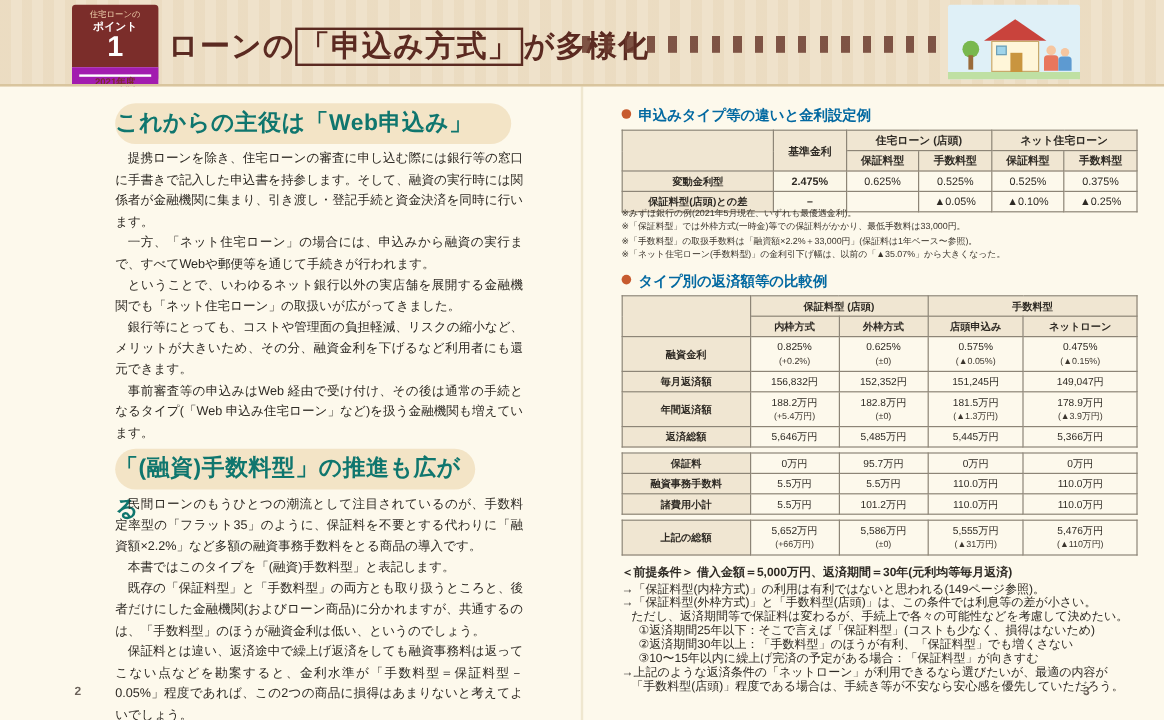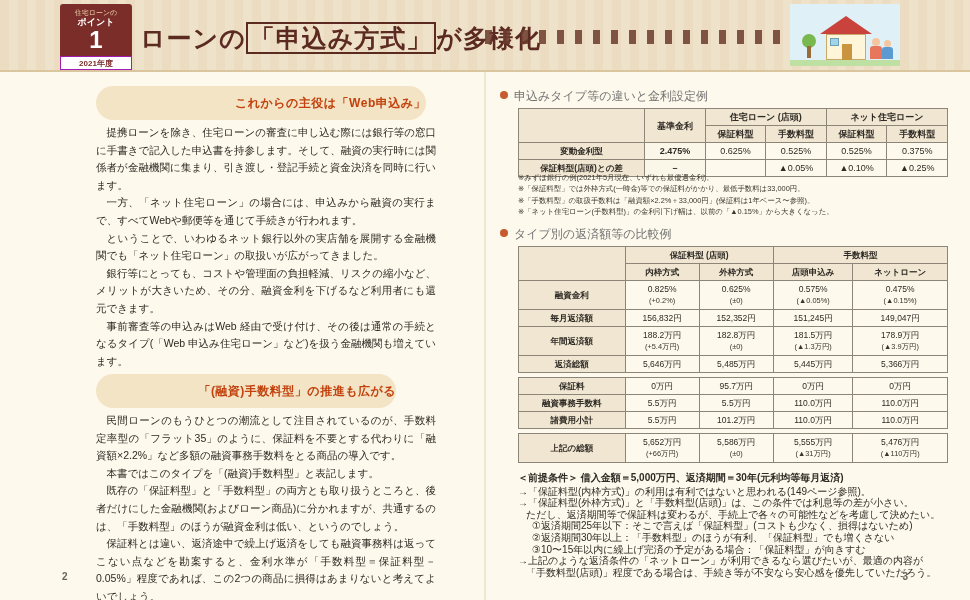--- a/index.html
+++ b/index.html
@@ -38,21 +38,21 @@
   .badge{
     position:absolute;left:60px;top:4px;width:72px;height:64px;
     background:#7b2d2a;border-radius:3px;color:#fff;text-align:center;
   }
   .badge .b1{font-size:7px;margin-top:4px;letter-spacing:0;line-height:9px;color:#f3d6b0;}
   .badge .b2{font-size:9px;font-weight:bold;line-height:11px;}
   .badge .b3{font-size:24px;font-weight:bold;line-height:24px;}
   .badge-year{
     position:absolute;left:60px;top:56px;width:72px;height:14px;
     background:#fff;color:#7b2d2a;font-size:8px;font-weight:bold;
-    text-align:center;line-height:14px;border:1px solid #a21caf;box-sizing:border-box;
+    text-align:center;line-height:14px;border:6px solid #a21caf;box-sizing:border-box;
   }
 
   .maintitle{
     position:absolute;left:140px;top:22px;
     font-size:25px;font-weight:bold;color:#5b2a21;letter-spacing:1px;
     white-space:nowrap;
   }
   .maintitle .boxed{
     border:2px solid #5b2a21;padding:0 2px;
   }
@@ -73,22 +73,22 @@
   .house .p1{position:absolute;left:82px;top:34px;width:8px;height:8px;background:#f6c6a0;border-radius:50%;}
   .house .p1b{position:absolute;left:80px;top:42px;width:12px;height:13px;background:#e8765c;border-radius:3px 3px 0 0;}
   .house .p2{position:absolute;left:94px;top:36px;width:7px;height:7px;background:#f6c6a0;border-radius:50%;}
   .house .p2b{position:absolute;left:92px;top:43px;width:11px;height:12px;background:#5d9ad1;border-radius:3px 3px 0 0;}
   .house .ground{position:absolute;left:0;bottom:0;width:110px;height:6px;background:#bfe0a3;}
 
   
   .lheading{
     position:absolute;left:96px;width:330px;height:34px;
     background:#f3e4c6;border-radius:17px;
-    font-size:12px;font-weight:bold;color:#c2410c;
-    line-height:34px;text-align:right;
+    font-size:19px;font-weight:bold;color:#0f766e;
+    line-height:34px;text-align:left;
     letter-spacing:.5px;
   }
   .lheading.h1{top:86px;}
   .lheading.h2{top:374px;width:300px;left:96px;}
 
   .body-col{
     position:absolute;left:96px;width:340px;
     font-size:10.5px;line-height:17.6px;color:#2e2a24;
     text-align:justify;
   }
@@ -98,21 +98,21 @@
 
   
   .pgnum{
     position:absolute;bottom:18px;font-size:10px;color:#6b625a;font-weight:bold;
   }
   .pgnum.l{left:62px;}
   .pgnum.r{right:62px;}
 
   
   .sec-head{
-    position:absolute;left:500px;font-size:12px;font-weight:normal;color:#737373;
+    position:absolute;left:518px;font-size:12px;font-weight:bold;color:#0369a1;
     white-space:nowrap;
   }
   .sec-head .dot{
     display:inline-block;width:8px;height:8px;border-radius:50%;
     background:#c75b2f;margin-right:6px;vertical-align:1px;
   }
   .sec1{top:88px;}
   .sec2{top:226px;}
 
   table{border-collapse:collapse;font-size:9px;color:#2e2a24;}
@@ -243,21 +243,21 @@
       <td>▲0.10%</td>
       <td>▲0.25%</td>
     </tr>
   </tbody>
     </table>
 
   <div class="notes notes1">
     <div>※みずほ銀行の例(2021年5月現在、いずれも最優遇金利)。</div>
     <div>※「保証料型」では外枠方式(一時金)等での保証料がかかり、最低手数料は33,000円。</div>
     <div>※「手数料型」の取扱手数料は「融資額×2.2%＋33,000円」(保証料は1年ベース〜参照)。</div>
-    <div>※「ネット住宅ローン(手数料型)」の金利引下げ幅は、以前の「▲0.15%」から大きくなった。</div>
+    <div>※「ネット住宅ローン(手数料型)」の金利引下げ幅は、以前の「▲35.07%」から大きくなった。</div>
   </div>
 
   <div class="sec-head sec2">
     <span class="dot"></span><span>タイプ別の返済額等の比較例</span>
   </div>
 
   <table class="t2">
     <tbody>
         <tr>
       <th rowspan="2"></th>

